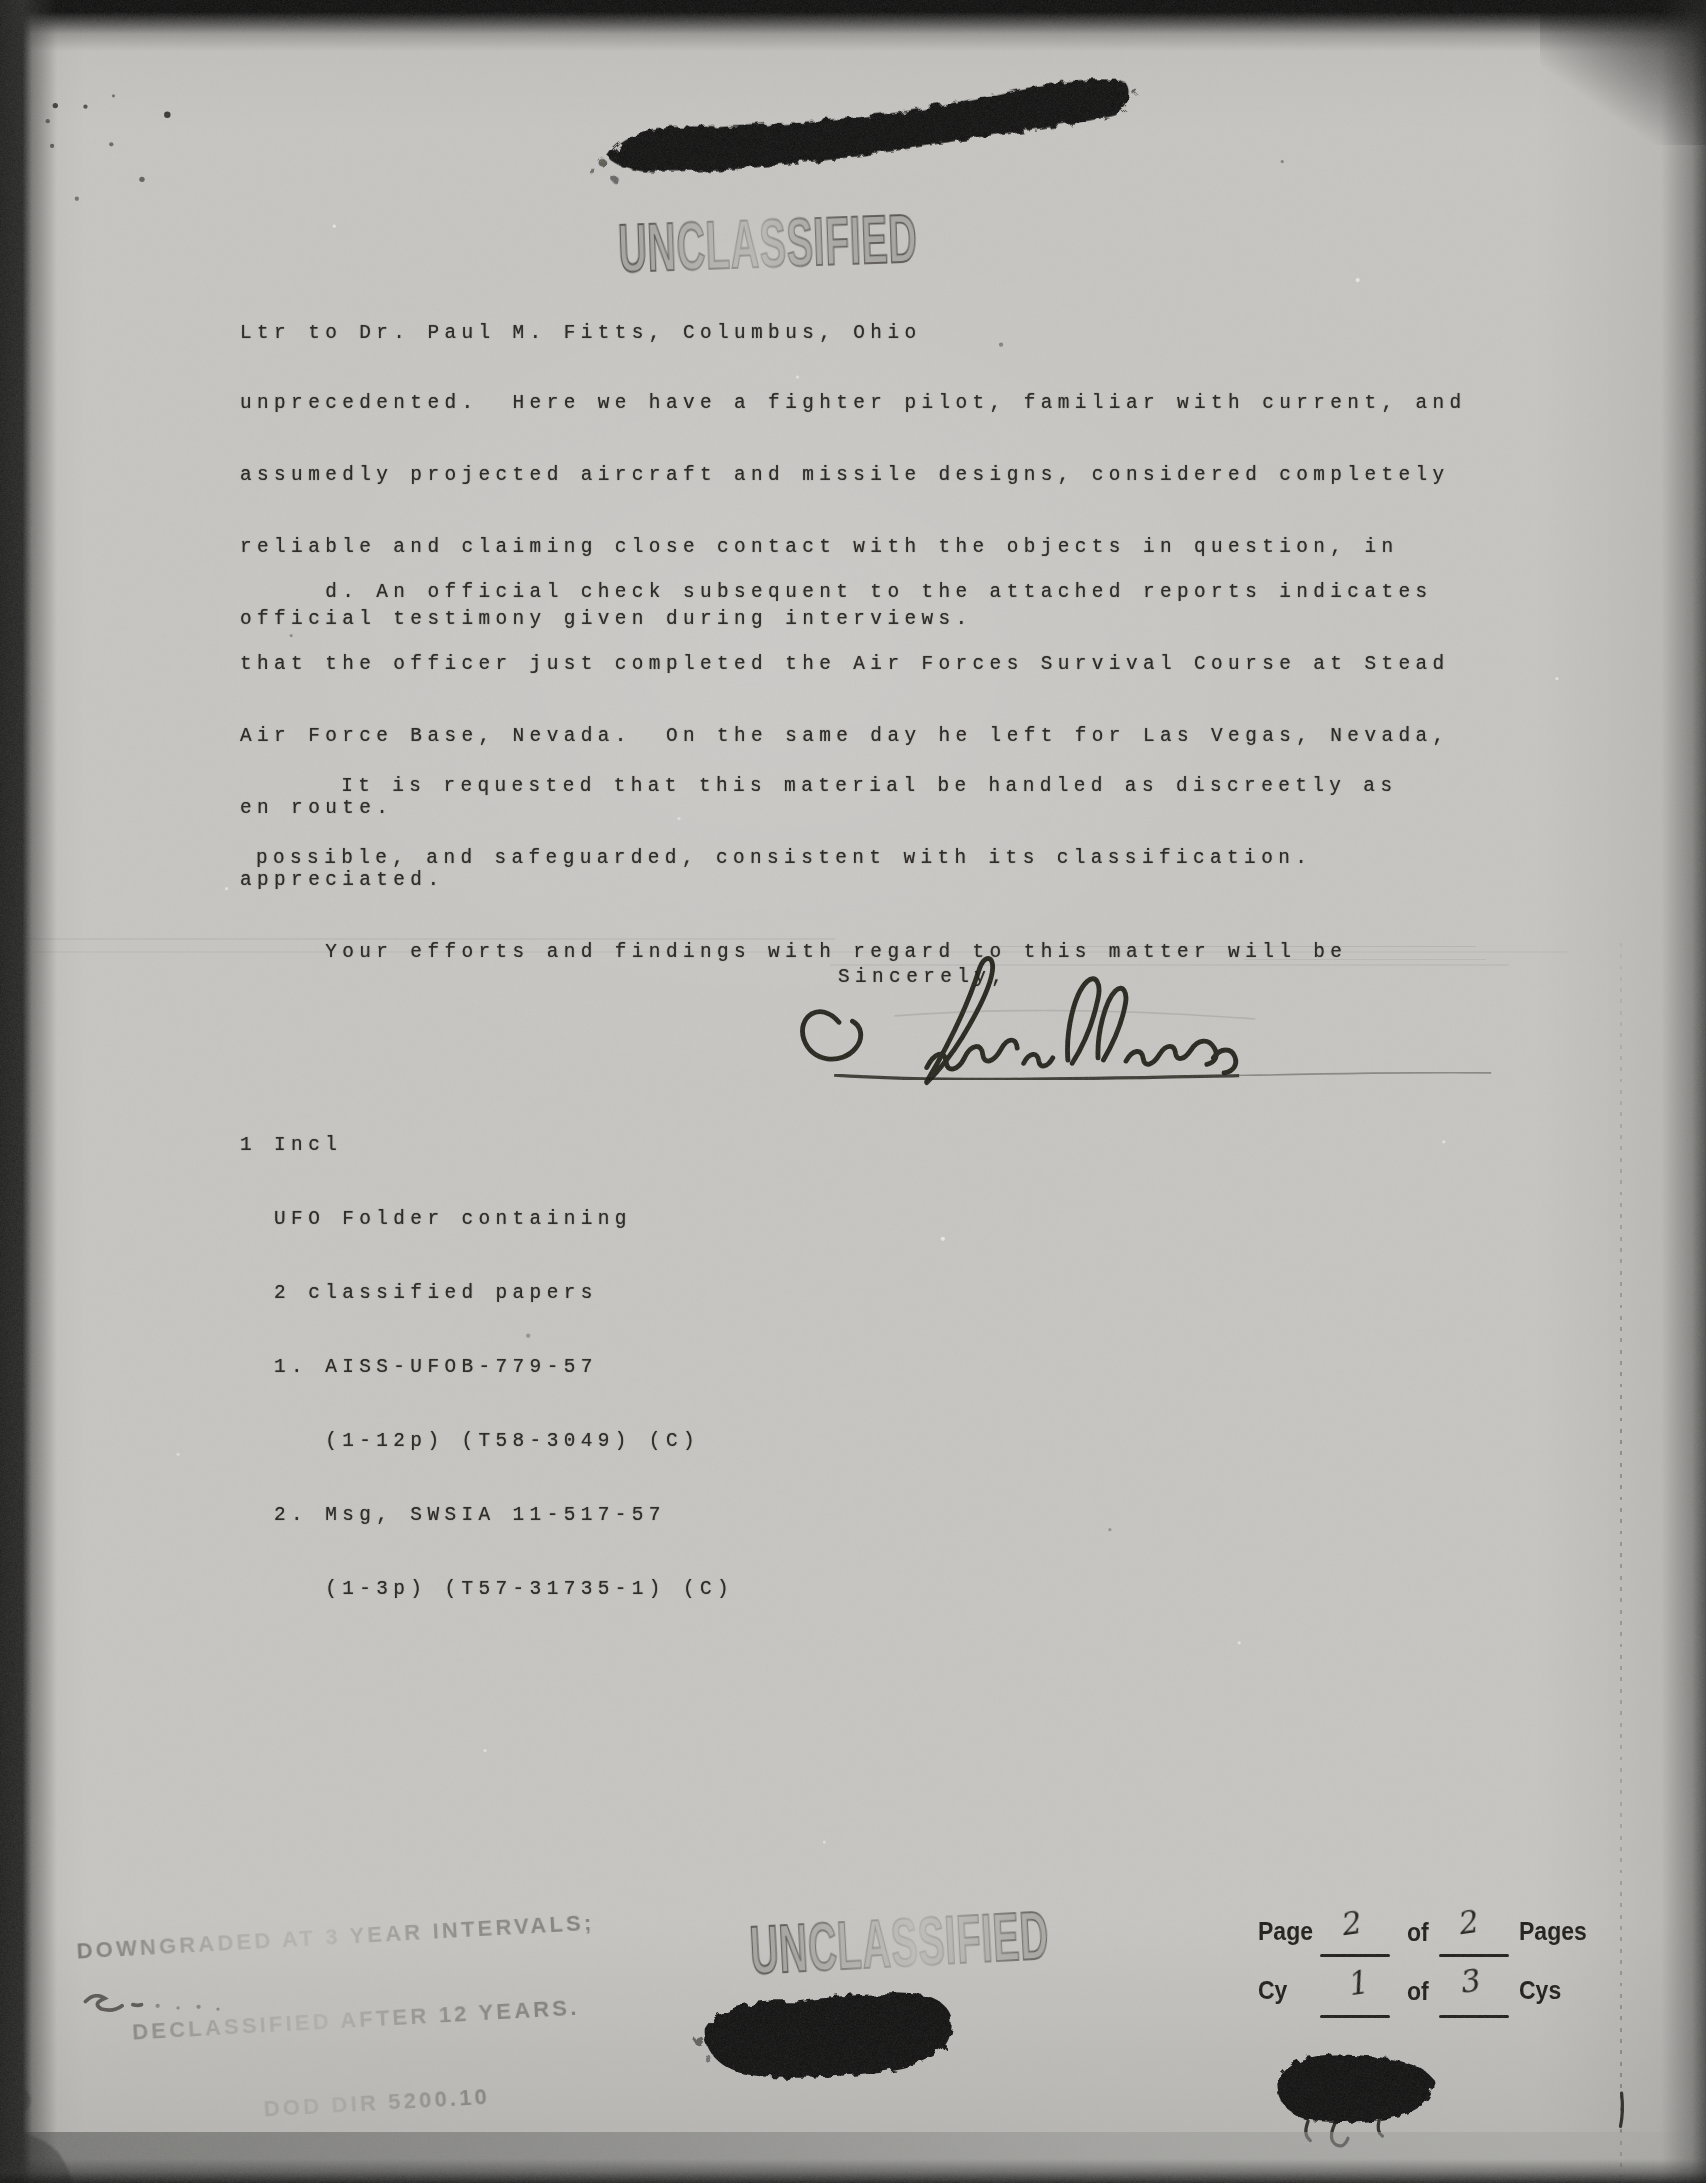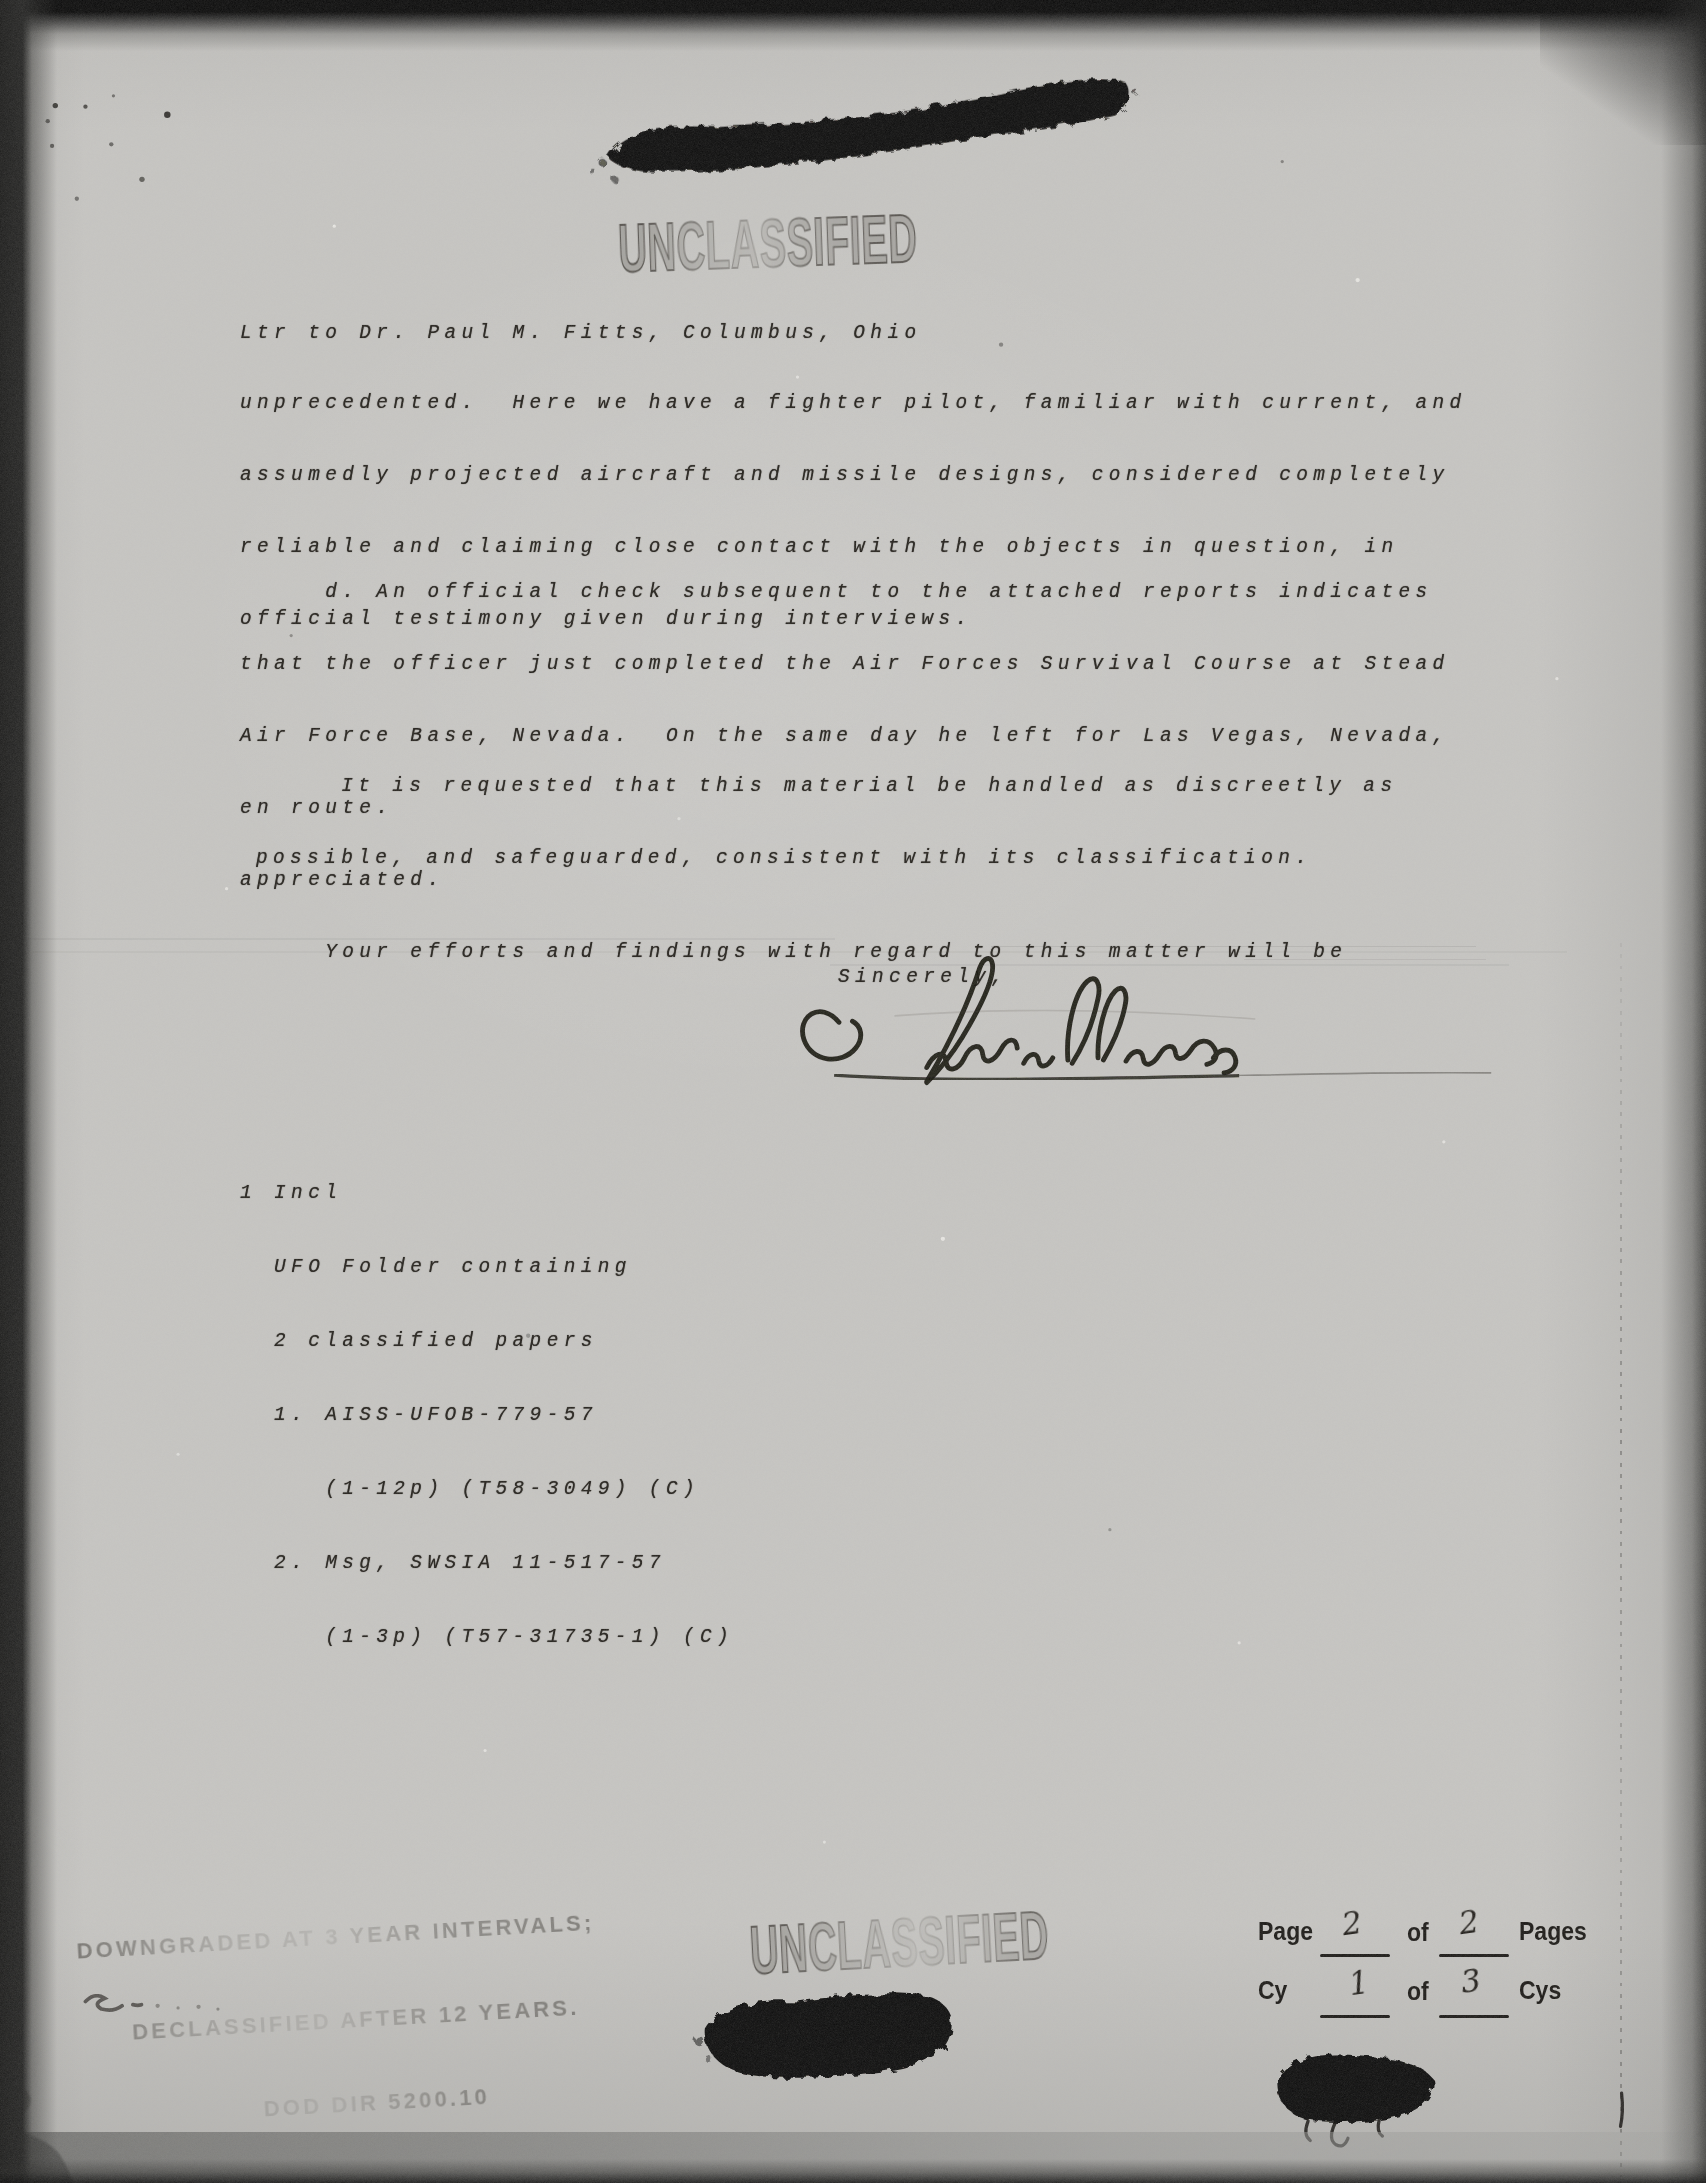--- a/index.html
+++ b/index.html
@@ -9,21 +9,21 @@
   
   #tone{position:absolute;left:0;top:0;width:100%;height:100%;
         background:
           radial-gradient(862px 646px at 45% 30%, rgba(255,255,255,.10), rgba(0,0,0,0) 70%),
           linear-gradient(180deg, rgba(120,118,115,.10) 0%, rgba(0,0,0,0) 6%, rgba(0,0,0,0) 88%, rgba(90,90,88,.18) 100%),
           linear-gradient(90deg, rgba(80,80,78,.12) 0%, rgba(0,0,0,0) 5%, rgba(0,0,0,0) 90%, rgba(90,90,88,.16) 100%);}
   
   .pblock{position:absolute;font-family:"Liberation Mono","DejaVu Sans Mono",monospace;
           font-size:19.4px;letter-spacing:5.4px;color:#24211c;white-space:pre;
           filter:blur(0.3px);text-shadow:0 0 1.1px rgba(30,26,20,.7);}
-  .pblock .tl{height:28px;line-height:28px;font-style:italic;}
+  .pblock .tl{height:28px;line-height:28px;}
   #encl .tl{height:30px;line-height:30px;}
   
   .stamp{position:absolute;font-family:"Liberation Sans",sans-serif;font-weight:bold;
          font-size:68px;letter-spacing:1.1px;white-space:pre;
          color:rgba(82,78,72,.30);-webkit-text-stroke:1.9px rgba(52,49,44,.8);
          transform-origin:left top;filter:blur(0.7px);}
   #stamp-top{left:617px;top:209px;transform:rotate(-2deg) scaleX(.58);
      -webkit-mask-image:linear-gradient(93deg,rgba(0,0,0,.95) 8%,rgba(0,0,0,.55) 30%,rgba(0,0,0,.35) 48%,rgba(0,0,0,.75) 64%,rgba(0,0,0,.9) 88%);
      mask-image:linear-gradient(93deg,rgba(0,0,0,.95) 8%,rgba(0,0,0,.55) 30%,rgba(0,0,0,.35) 48%,rgba(0,0,0,.75) 64%,rgba(0,0,0,.9) 88%);}
   #stamp-bottom{left:748px;top:1911px;transform:rotate(-3deg) scaleX(.58);
@@ -105,21 +105,21 @@
 
   <div class="pblock" style="left:240px;top:822px">
     <div class="tl">appreciated.</div>
     <div class="tl">     Your efforts and findings with regard to this matter will be</div>
   </div>
 
   <div class="pblock" style="left:838px;top:919px">
     <div class="tl">Sincerely,</div>
   </div>
 
-  <div class="pblock" id="encl" style="left:240px;top:1134px">
+  <div class="pblock" id="encl" style="left:240px;top:1086px">
     <div class="tl">1 Incl</div>
     <div class="tl">  UFO Folder containing</div>
     <div class="tl">  2 classified papers</div>
     <div class="tl">  1. AISS-UFOB-779-57</div>
     <div class="tl">     (1-12p) (T58-3049) (C)</div>
     <div class="tl">  2. Msg, SWSIA 11-517-57</div>
     <div class="tl">     (1-3p) (T57-31735-1) (C)</div>
   </div>
 
   <div class="stamp" id="stamp-top">UNCLASSIFIED</div>

